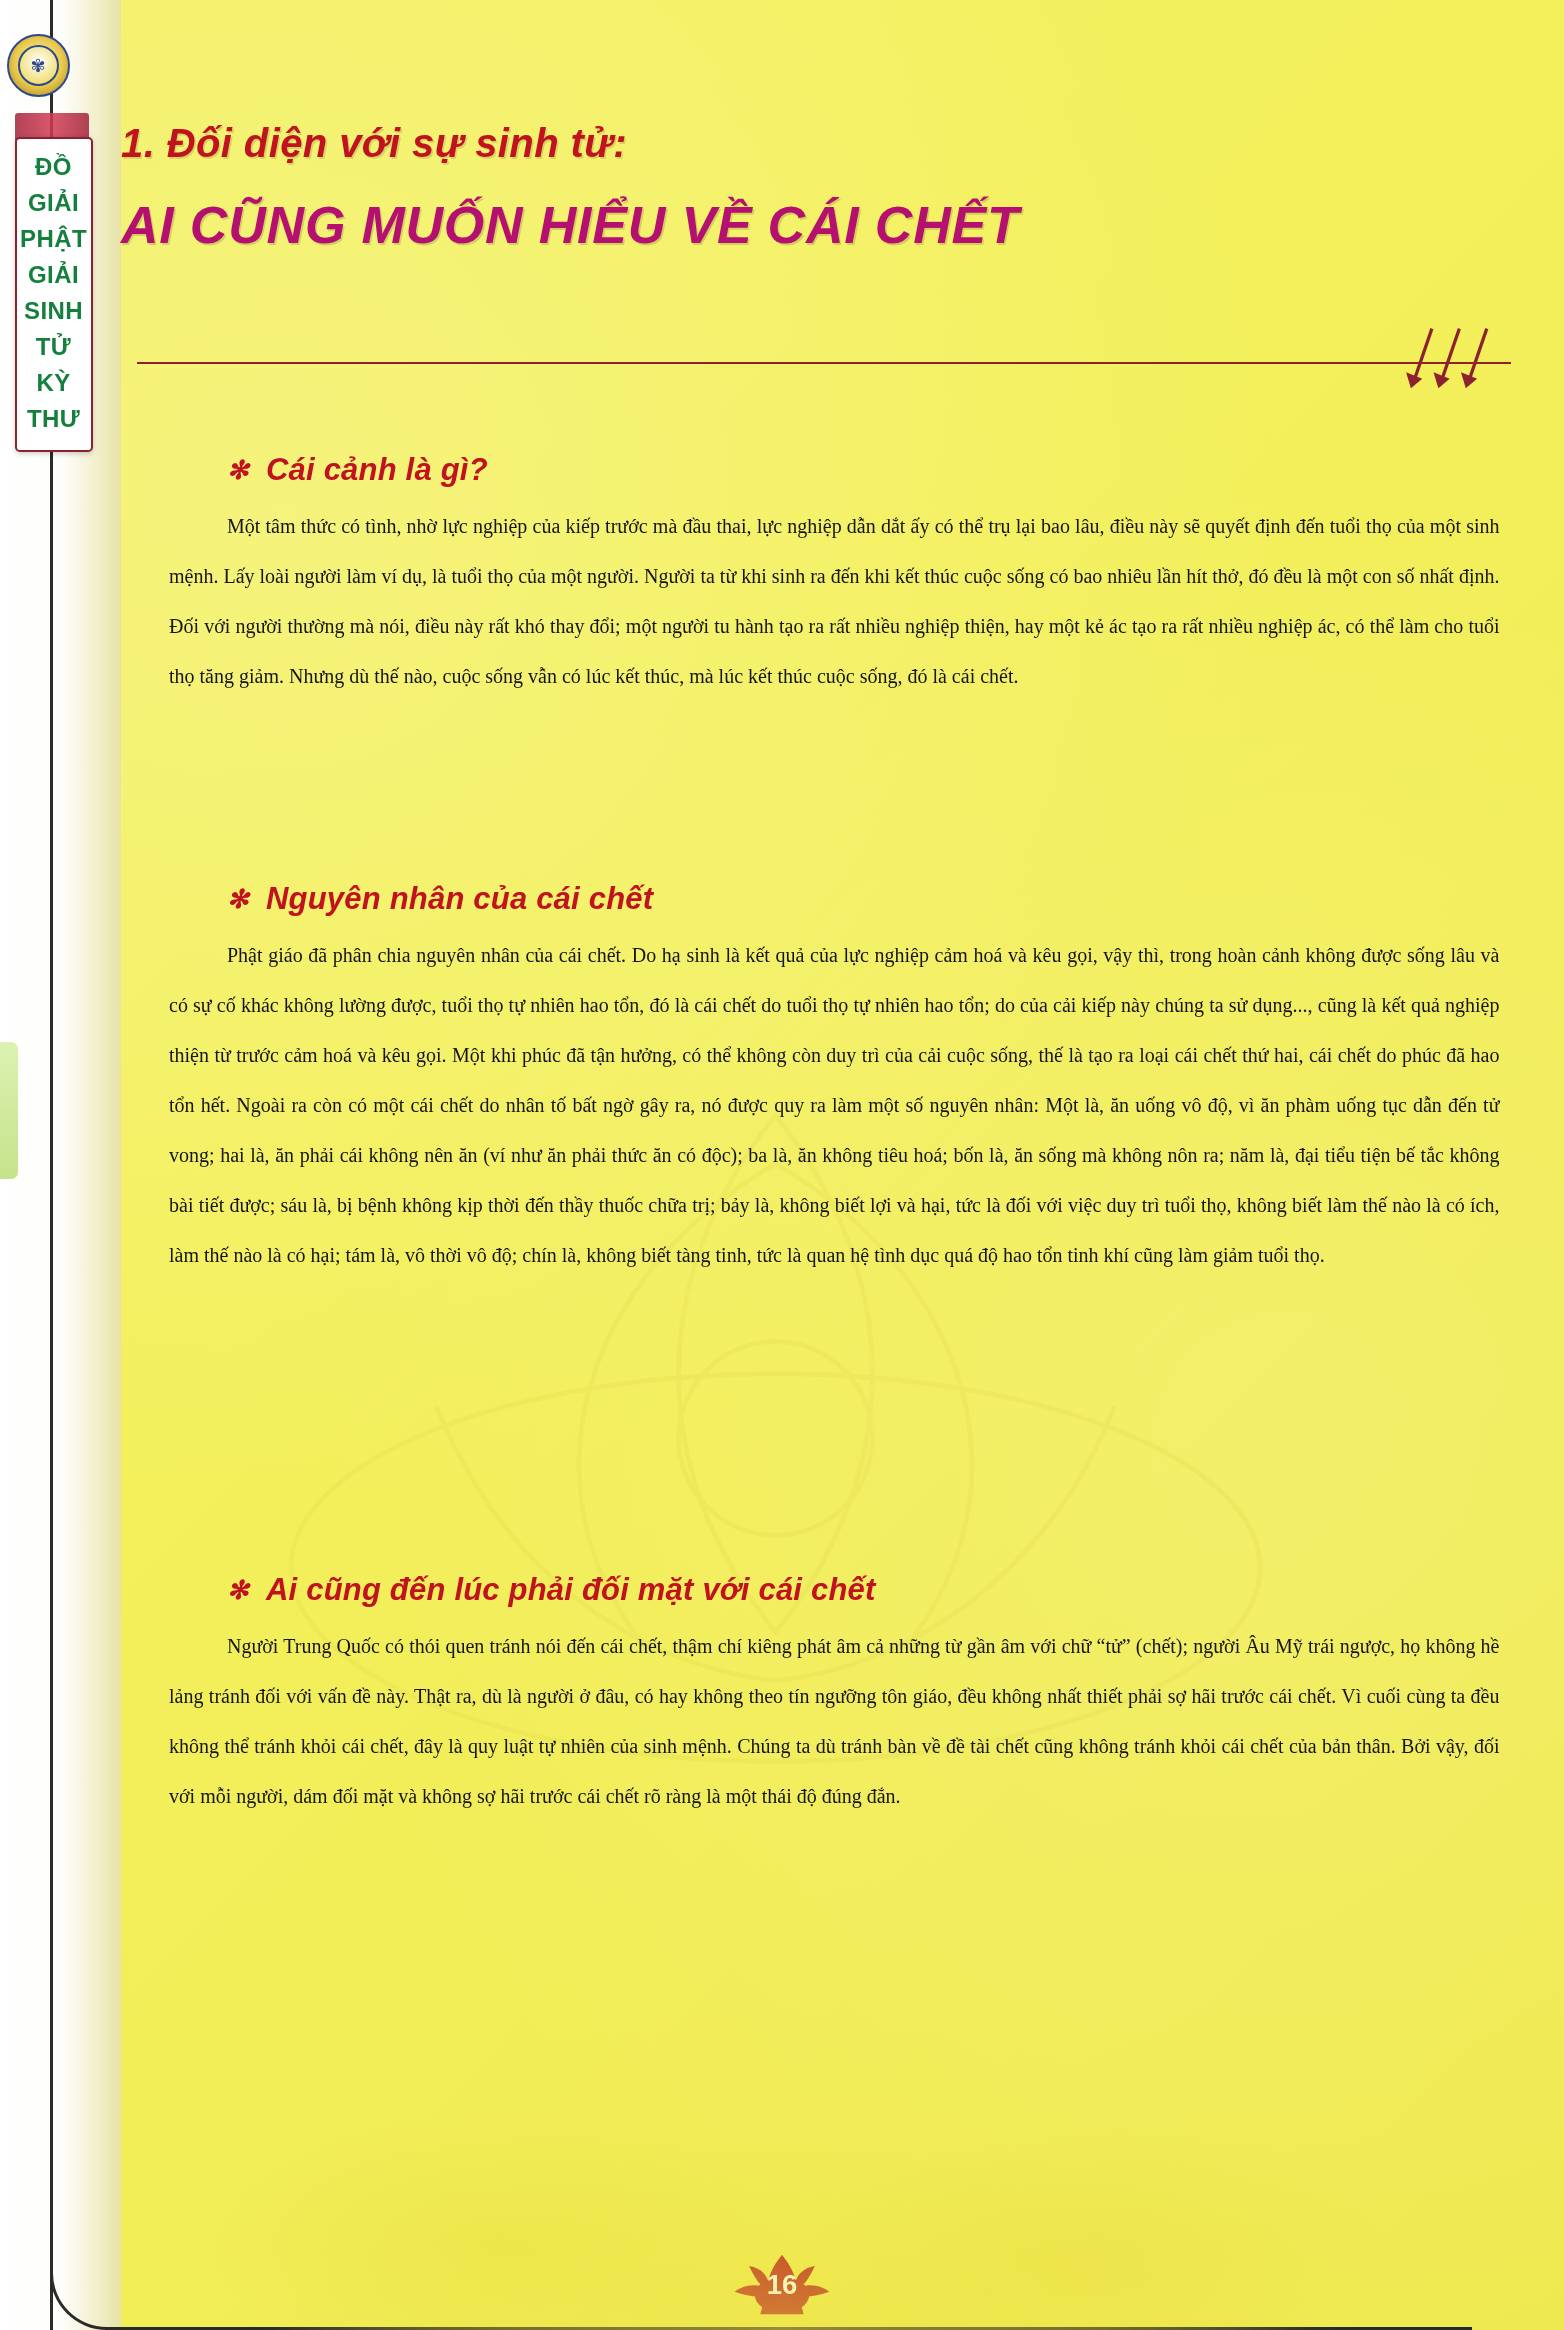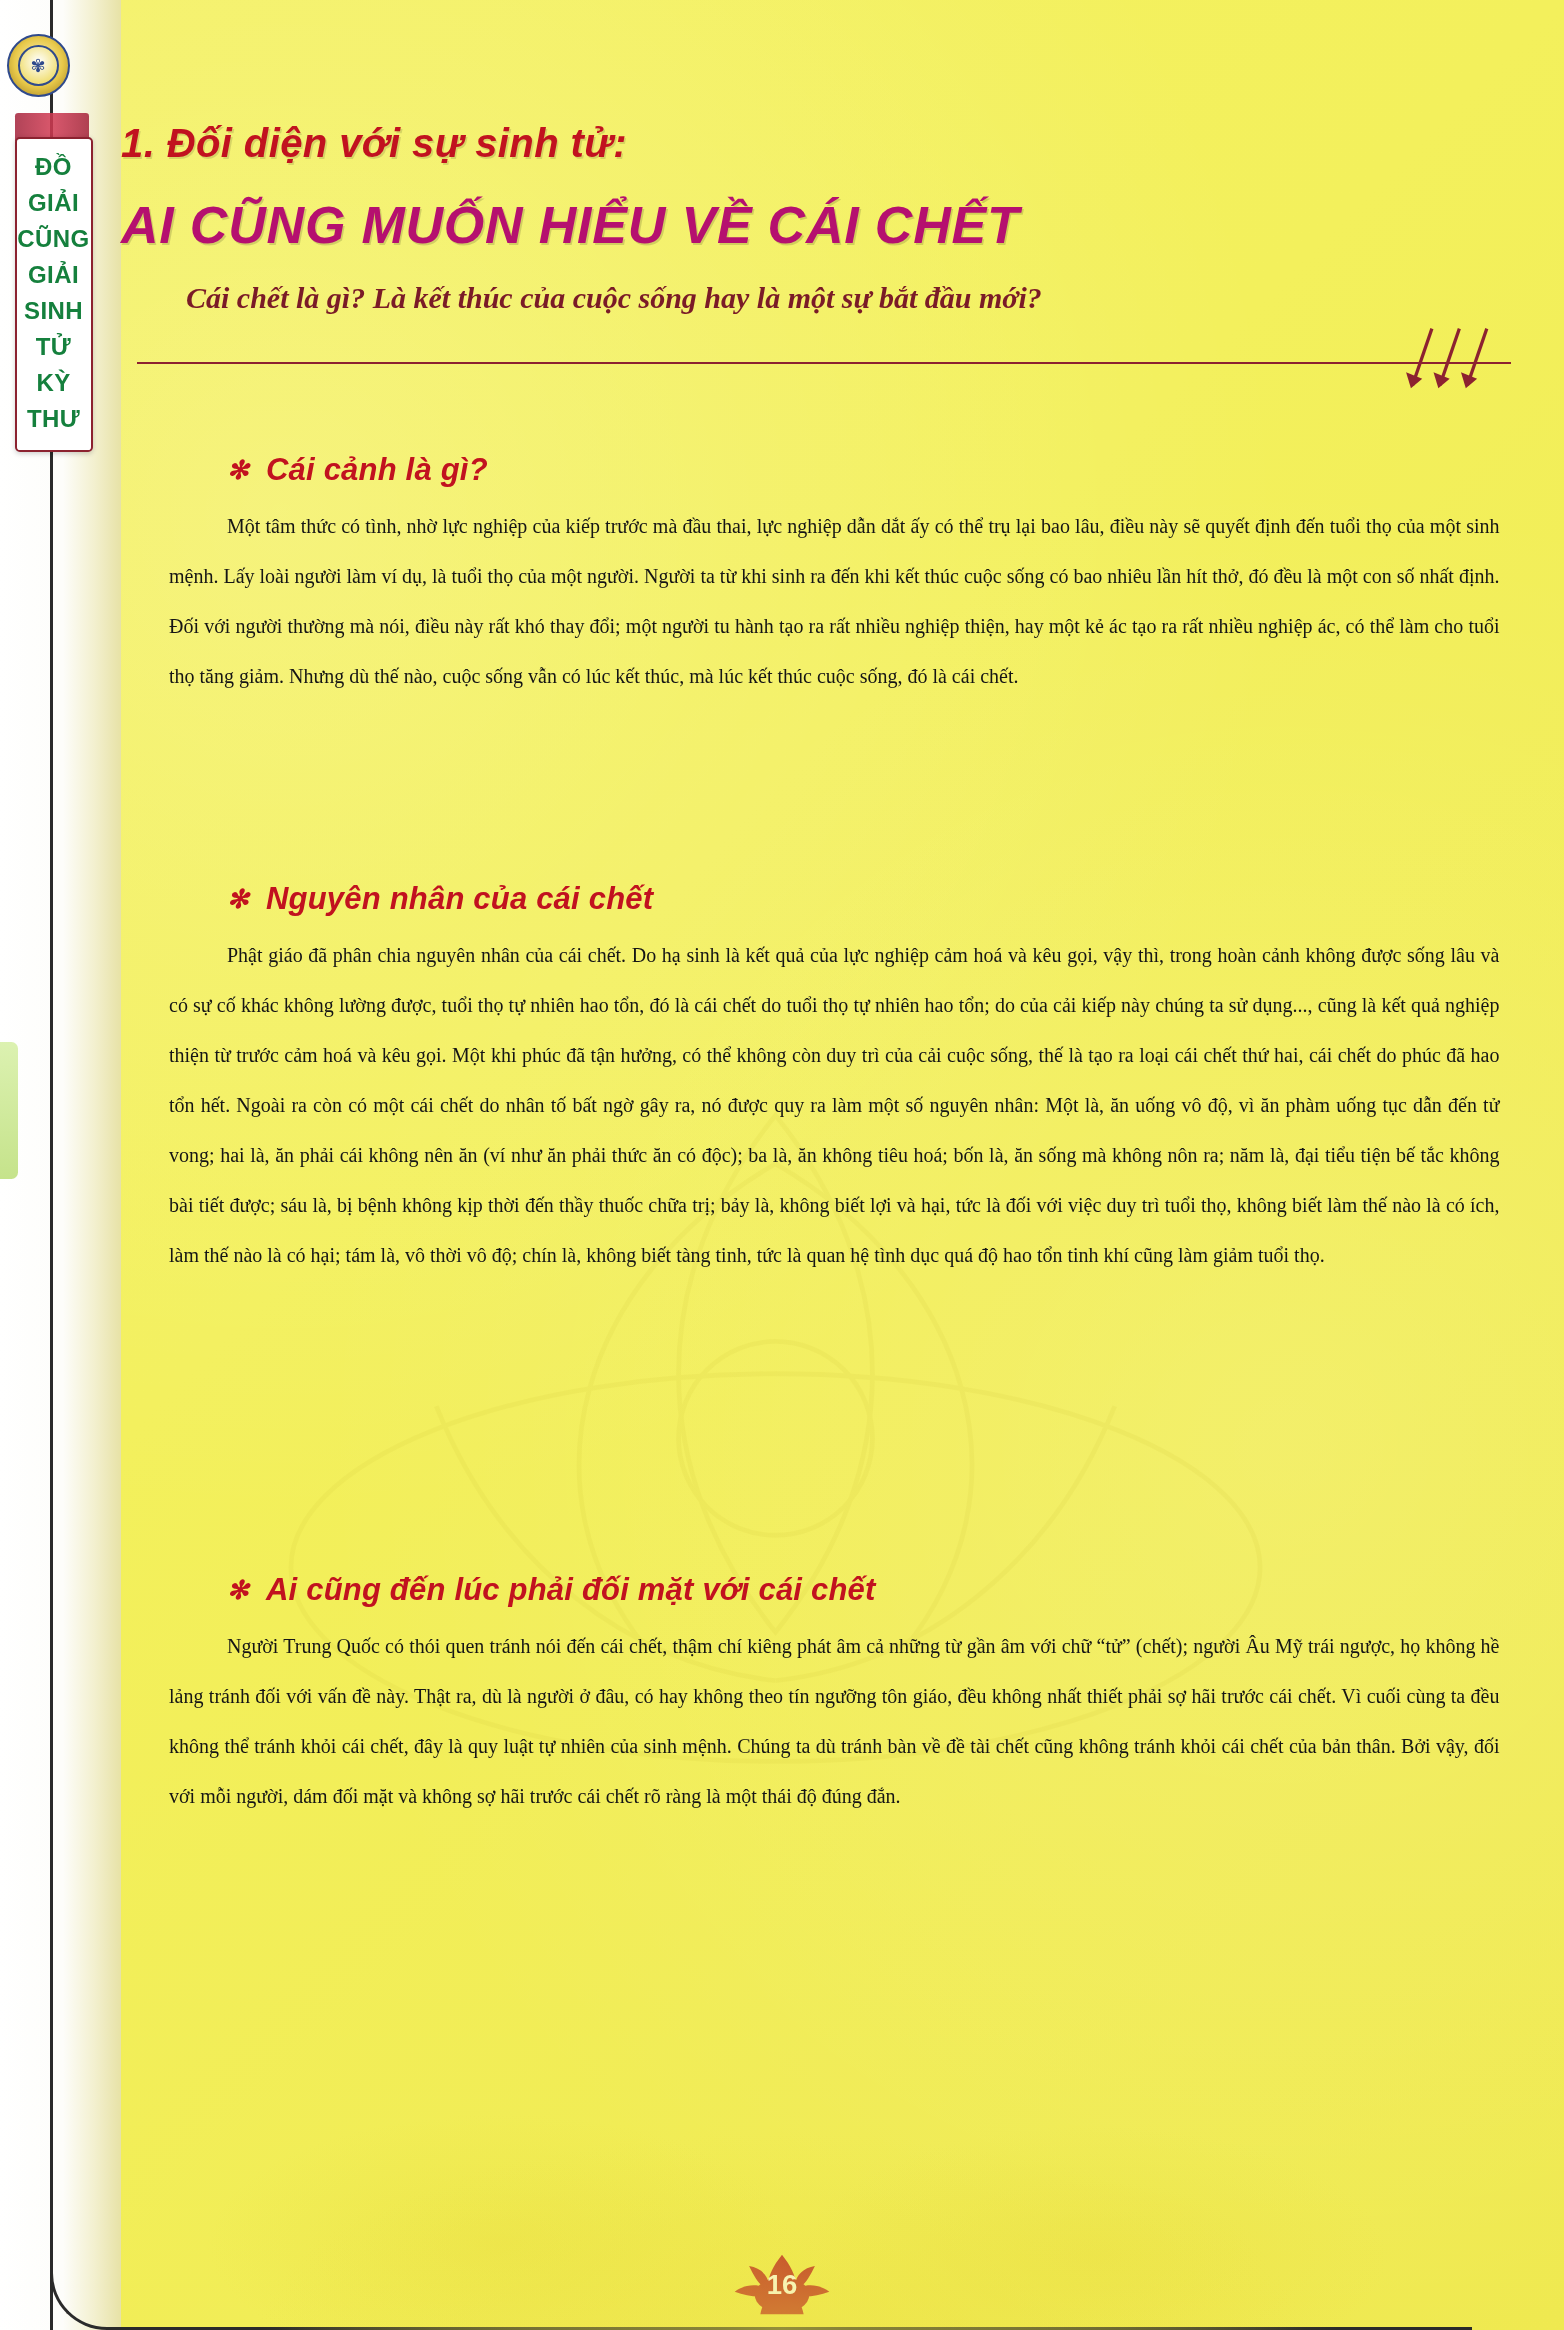--- a/index.html
+++ b/index.html
@@ -256,38 +256,37 @@
     <div class="spine-border"></div>
 
     <div class="emblem">
       <div class="inner">✾</div>
     </div>
 
     <div class="spine-ribbon-top"></div>
     <div class="spine-ribbon">
       <span class="ln">ĐỒ</span>
       <span class="ln">GIẢI</span>
-      <span class="ln">CŨNG</span>
+      <span class="ln">PHẬT</span>
       <span class="ln">GIẢI</span>
       <span class="ln">SINH</span>
       <span class="ln">TỬ</span>
       <span class="ln">KỲ</span>
       <span class="ln">THƯ</span>
     </div>
 
     <div class="side-tab"></div>
   </div>
 
   <div class="spine-curve"></div>
 
   <div class="content">
 
     <div class="title-num">1. Đối diện với sự sinh tử:</div>
     <div class="title-main">AI CŨNG MUỐN HIỂU VỀ CÁI CHẾT</div>
-    <div class="subtitle">Cái chết là gì? Là kết thúc của cuộc sống hay là một sự bắt đầu mới?</div>
     <div class="rule"></div>
 
     <svg class="arrows" viewBox="0 0 140 90">
       <g stroke="#8c2230" stroke-width="4" fill="none">
         <path d="M18 78 L42 8"></path>
         <path d="M52 78 L76 8"></path>
         <path d="M86 78 L110 8"></path>
       </g>
       <g fill="#8c2230">
         <path d="M10 62 L30 70 L16 82 Z"></path>

